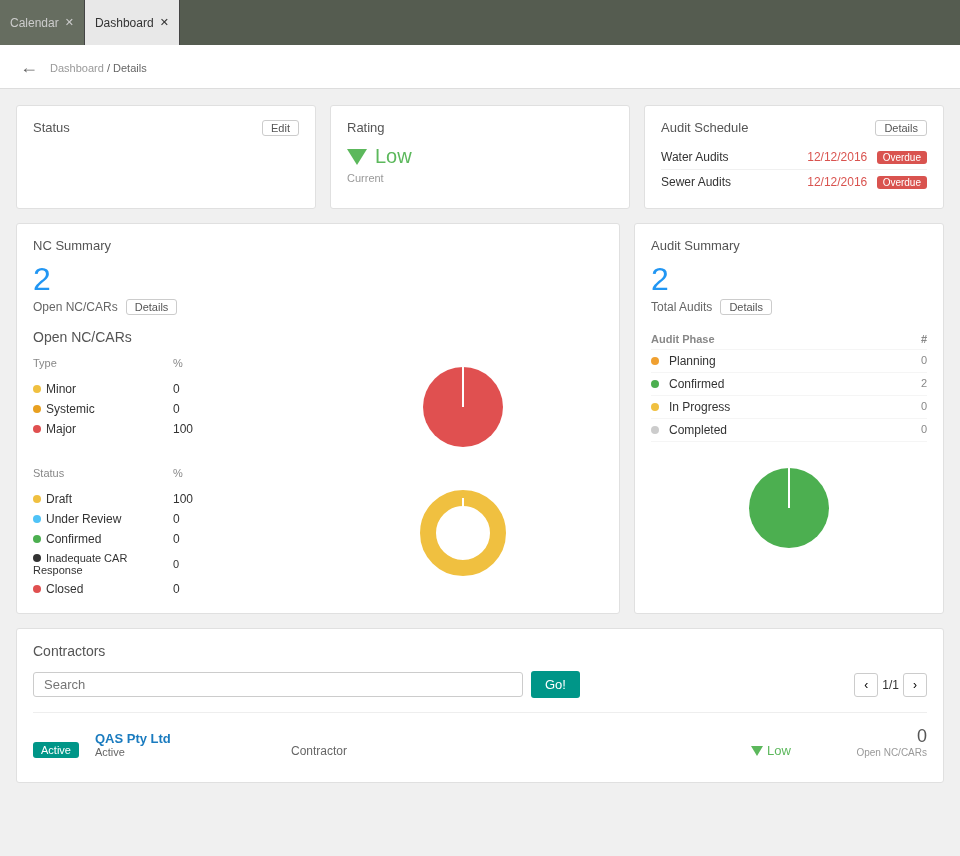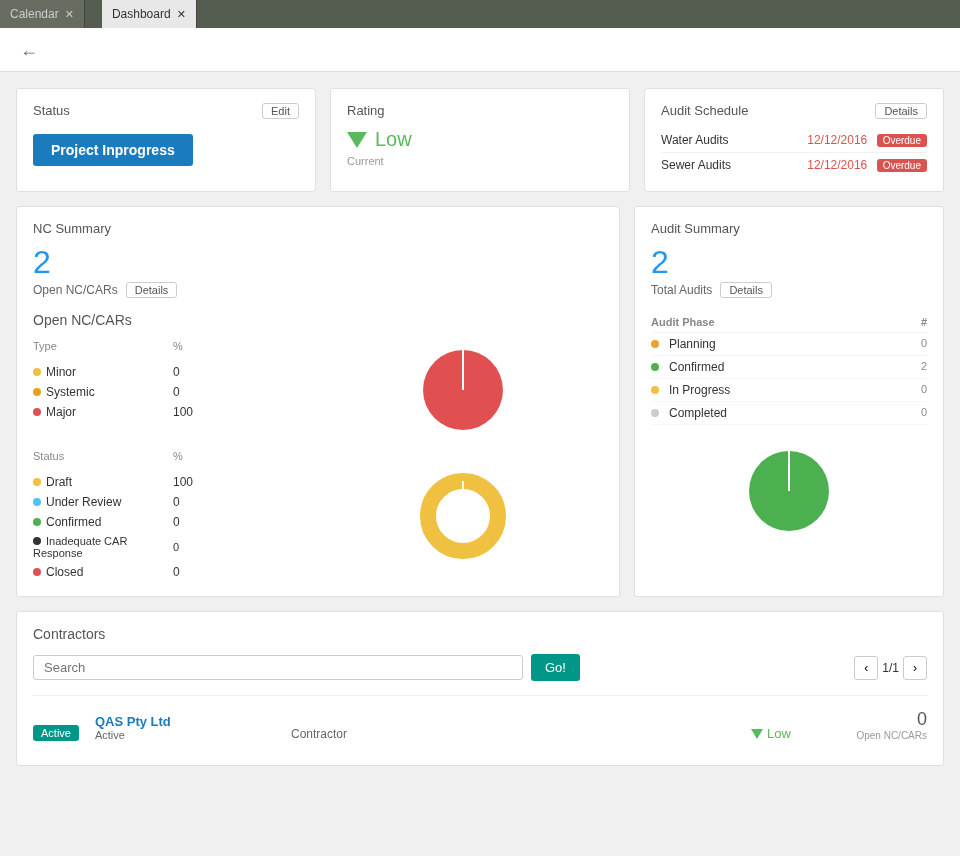--- a/index.html
+++ b/index.html
@@ -3,22 +3,21 @@
   <meta charset="utf-8">
   <style>
     * { box-sizing: border-box; margin: 0; padding: 0; }
     body { font-family: Arial, sans-serif; background: #f0f0f0; font-size: 13px; color: #333; }
 
     
     .tab-bar {
       background: #555c50;
       display: flex;
       align-items: stretch;
-      height: 28px;
-      gap: 17px;
+      height: 45px;
     }
     .tab {
       display: flex;
       align-items: center;
       padding: 0 10px;
       color: #ccc;
       font-size: 12px;
       cursor: pointer;
       background: #666d60;
       border-right: 1px solid #444;
@@ -390,33 +389,37 @@
     <span>Dashboard</span>
     <span class="tab-close">✕</span>
   </div>
 </div>
 
 <div class="page">
 
   <div class="page-header">
     <span class="back-btn">←</span>
     <div class="header-text">
+      <div class="breadcrumb">
+        <a href="#">Dashboard</a>
+        <span>/</span>
+        <span>Details</span>
+      </div>
     </div>
   </div>
 
   <div class="content">
 
     <div class="top-row">
 
       <div class="card">
         <div class="card-title">
           <span>Status</span>
           <button class="edit-btn">Edit</button>
         </div>
-        <div class="status-badge">Project Inprogress</div>
       </div>
 
       <div class="card">
         <div class="card-title">Rating</div>
         <div class="rating-value">
           <span class="rating-triangle"></span>
           <span class="rating-text">Low</span>
         </div>
         <div class="rating-sub">Current</div>
       </div>

